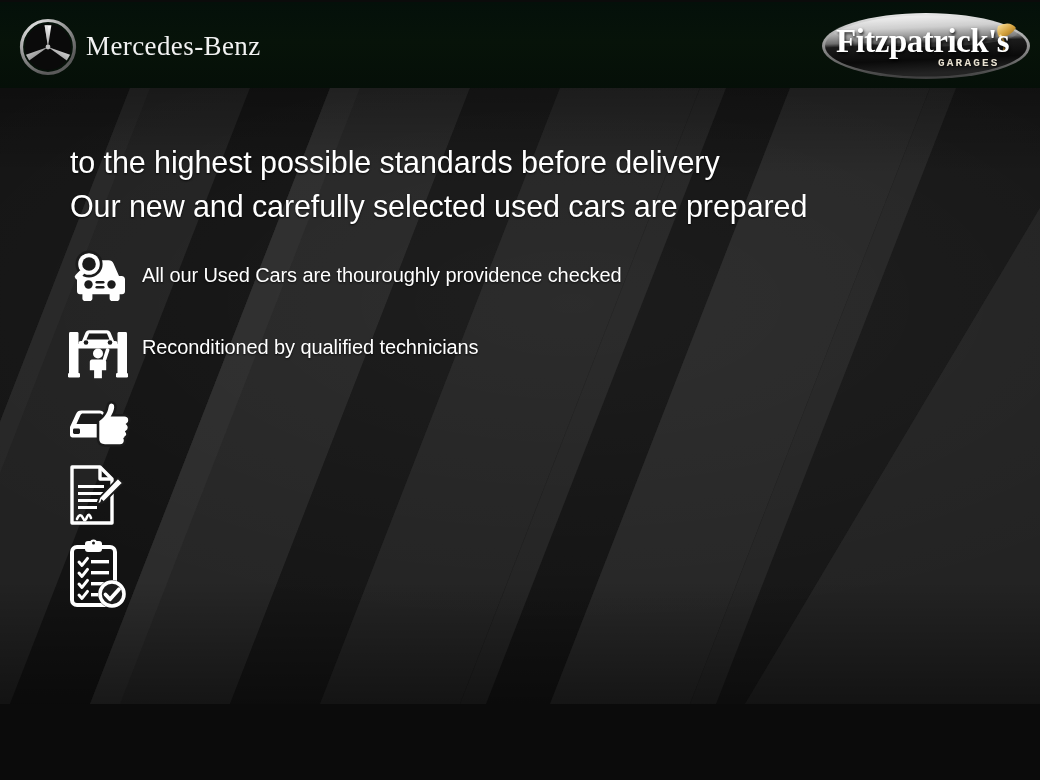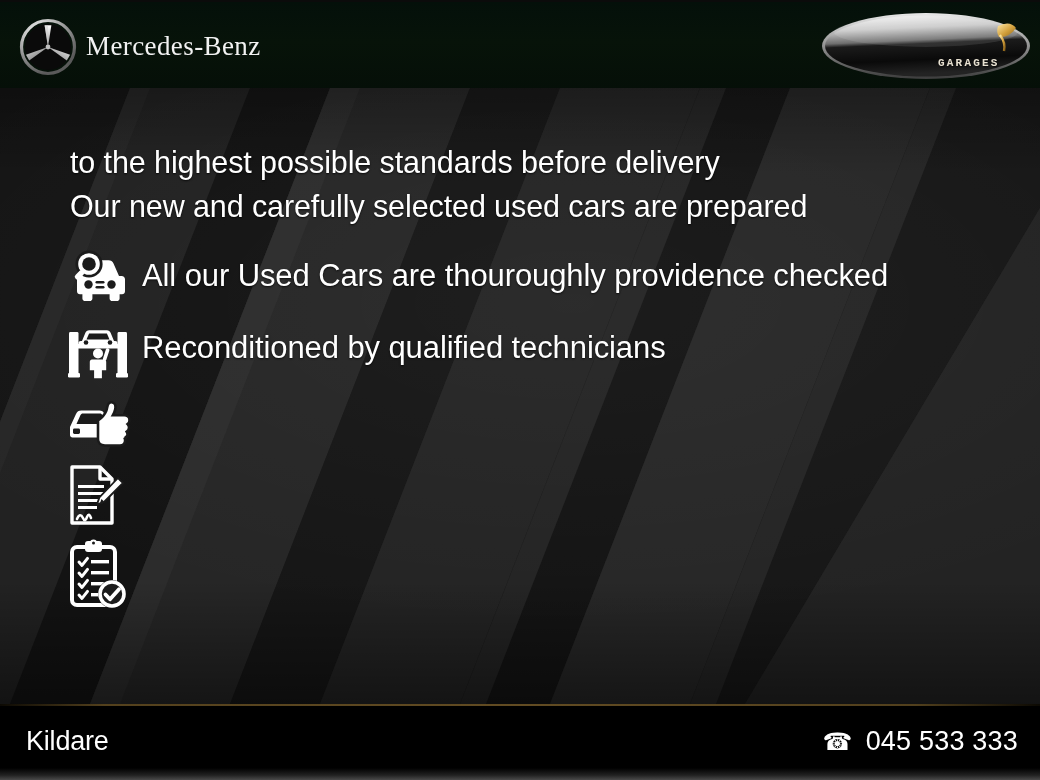--- a/index.html
+++ b/index.html
@@ -136,21 +136,21 @@
     width: 74px;
     min-width: 74px;
     height: 66px;
     display: flex;
     align-items: center;
     justify-content: flex-start;
   }
   .bullet-icon svg { display:block; }
   .bullet-text {
     color: #ffffff;
-    font-size: 31px;
+    font-size: 20px;
     line-height: 41px;
     letter-spacing: -0.1px;
     padding-top: 9px;
     text-shadow: 0 1px 2px rgba(0,0,0,.7);
     white-space: pre-line;
   }
   .bullet.two-line .bullet-icon { height: 92px; align-items: flex-start; padding-top: 4px; }
   .bullet.two-line .bullet-text { padding-top: 2px; }
 
   
@@ -256,20 +256,21 @@
             <stop offset="100%" stop-color="#8a6118"></stop>
           </linearGradient>
         </defs>
         <ellipse cx="106" cy="38" rx="104" ry="33" fill="url(#ovalRim)"></ellipse>
         <ellipse cx="106" cy="38" rx="101" ry="30.5" fill="url(#ovalGrad)"></ellipse>
         <ellipse cx="106" cy="24" rx="92" ry="15" fill="#ffffff" opacity=".10"></ellipse>
 
         <path d="M178 18 q12 -6 18 2 q-7 10 -17 9 q-3 -5 -1 -11 z" fill="url(#goldGrad)"></path>
         <path d="M180 27 q6 8 4 16" stroke="url(#goldGrad)" stroke-width="2.4" fill="none"></path>
       </svg>
+      <div class="fitz-text">Fitzpatrick's</div>
       <div class="fitz-sub">GARAGES</div>
     </div>
 
     <div id="header-underline"></div>
   </div>
 
   <div id="body-area">
     <svg id="chevrons" viewBox="0 0 1040 616" preserveAspectRatio="none">
       <rect x="0" y="0" width="1040" height="616" fill="#1c1c1c"></rect>
 
@@ -411,23 +412,14 @@
               <circle cx="44" cy="56" r="12" fill="none" stroke="#ffffff" stroke-width="3.6"></circle>
               <path d="M37.5 56.5 l4.5 4.8 l9 -10" fill="none" stroke="#ffffff" stroke-width="3.8" stroke-linecap="round" stroke-linejoin="round"></path>
             </g>
           </svg>
         </div>
       </div>
 
     </div>
   </div>
 
-  <div id="footer">
-    <div id="footer-topline"></div>
-    <div id="footer-location">Kildare</div>
-    <div id="footer-phone">
-      <span id="phone-glyph">☎</span>
-      <span>045 533 333</span>
-    </div>
-    <div id="footer-bottomglow"></div>
-  </div>
 
 </div>
 
 </body></html>

